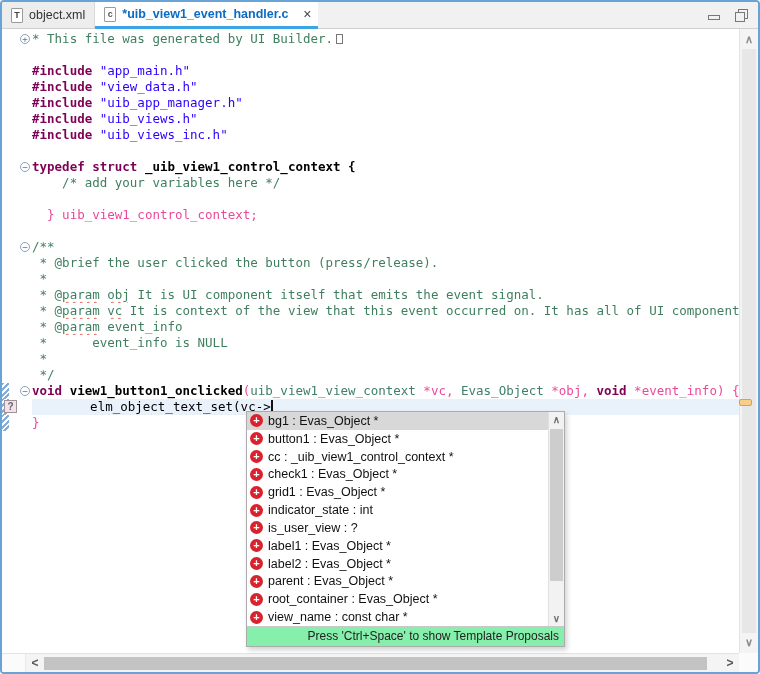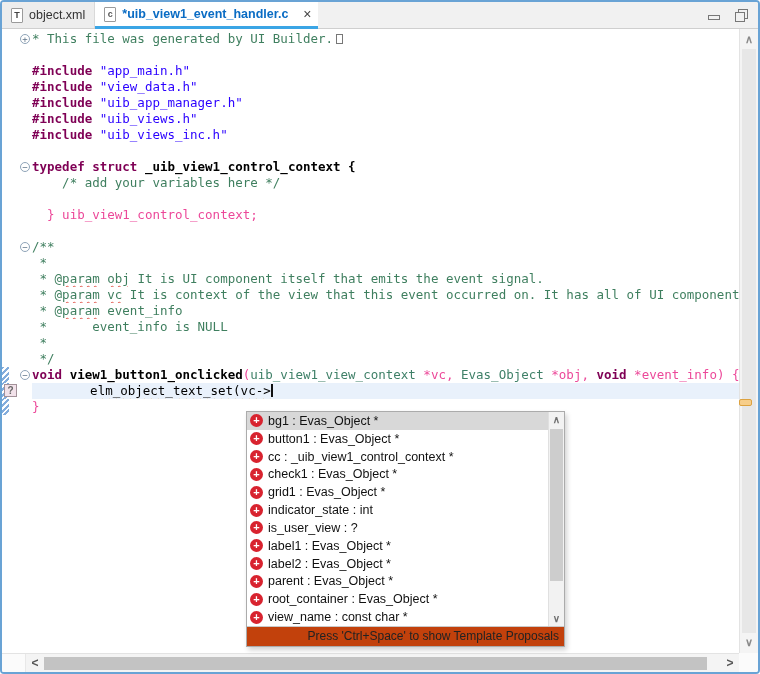--- a/index.html
+++ b/index.html
@@ -105,21 +105,21 @@
   .popup-item.selected { background:#D8D8D8; }
   .field-icon {
     width:13px; height:13px; border-radius:50%; background:#D8232F; color:#fff;
     font:700 11px/12px "Liberation Sans",sans-serif; text-align:center; flex:none;
   }
   .popup-scroll { position:absolute; right:0; top:0; bottom:0; width:16px; background:#F2F2F2; border-left:1px solid #E0E0E0; }
   .ps-up, .ps-down { position:absolute; left:0; right:0; text-align:center; color:#707070; font-size:10px; font-weight:700; }
   .ps-up { top:2px; } .ps-down { bottom:2px; }
   .ps-thumb { position:absolute; left:1px; right:1px; top:17px; height:152px; background:#CDCDCD; }
   .popup-status {
-    border-top:1px solid #C9C9C9; background:#c2410c; color:#222;
+    border-top:1px solid #C9C9C9; background:#86efac; color:#222;
     font-size:12px; text-align:right; padding:2px 5px 3px 5px;
   }
 </style>
 </head>
 <body>
 
 <div class="tabbar">
   <div class="tab inactive">
     <span class="file-icon">T</span>
     <span>object.xml</span>
@@ -144,20 +144,21 @@
       <div class="code-row"><span class="col-diff"></span><span class="col-annot"></span><span class="col-fold"></span><span class="col-code"><span class="sg-d">#include </span><span class="sg-s">"uib_app_manager.h"</span></span></div>
       <div class="code-row"><span class="col-diff"></span><span class="col-annot"></span><span class="col-fold"></span><span class="col-code"><span class="sg-d">#include </span><span class="sg-s">"uib_views.h"</span></span></div>
       <div class="code-row"><span class="col-diff"></span><span class="col-annot"></span><span class="col-fold"></span><span class="col-code"><span class="sg-d">#include </span><span class="sg-s">"uib_views_inc.h"</span></span></div>
       <div class="code-row"><span class="col-diff"></span><span class="col-annot"></span><span class="col-fold"></span><span class="col-code"></span></div>
       <div class="code-row"><span class="col-diff"></span><span class="col-annot"></span><span class="col-fold"><span class="fold-icon">−</span></span><span class="col-code"><span class="sg-k">typedef struct </span><span class="sg-pb">_uib_view1_control_context {</span></span></div>
       <div class="code-row"><span class="col-diff"></span><span class="col-annot"></span><span class="col-fold"></span><span class="col-code"><span class="sg-c">    /* add your variables here */</span></span></div>
       <div class="code-row"><span class="col-diff"></span><span class="col-annot"></span><span class="col-fold"></span><span class="col-code"></span></div>
       <div class="code-row"><span class="col-diff"></span><span class="col-annot"></span><span class="col-fold"></span><span class="col-code"><span class="sg-p">  } uib_view1_control_context;</span></span></div>
       <div class="code-row"><span class="col-diff"></span><span class="col-annot"></span><span class="col-fold"></span><span class="col-code"></span></div>
       <div class="code-row"><span class="col-diff"></span><span class="col-annot"></span><span class="col-fold"><span class="fold-icon">−</span></span><span class="col-code"><span class="sg-c">/**</span></span></div>
+      <div class="code-row"><span class="col-diff"></span><span class="col-annot"></span><span class="col-fold"></span><span class="col-code"><span class="sg-c"> * @brief the user clicked the button (press/release).</span></span></div>
       <div class="code-row"><span class="col-diff"></span><span class="col-annot"></span><span class="col-fold"></span><span class="col-code"><span class="sg-c"> *</span></span></div>
       <div class="code-row"><span class="col-diff"></span><span class="col-annot"></span><span class="col-fold"></span><span class="col-code"><span class="sg-c"> * @</span><span class="sg-cm">param</span><span class="sg-c"> </span><span class="sg-cm">obj</span><span class="sg-c"> It is UI component itself that emits the event signal.</span></span></div>
       <div class="code-row"><span class="col-diff"></span><span class="col-annot"></span><span class="col-fold"></span><span class="col-code"><span class="sg-c"> * @</span><span class="sg-cm">param</span><span class="sg-c"> </span><span class="sg-cm">vc</span><span class="sg-c"> It is context of the view that this event occurred on. It has all of UI component</span></span></div>
       <div class="code-row"><span class="col-diff"></span><span class="col-annot"></span><span class="col-fold"></span><span class="col-code"><span class="sg-c"> * @</span><span class="sg-cm">param</span><span class="sg-c"> event_info</span></span></div>
       <div class="code-row"><span class="col-diff"></span><span class="col-annot"></span><span class="col-fold"></span><span class="col-code"><span class="sg-c"> *      event_info is NULL</span></span></div>
       <div class="code-row"><span class="col-diff"></span><span class="col-annot"></span><span class="col-fold"></span><span class="col-code"><span class="sg-c"> *</span></span></div>
       <div class="code-row"><span class="col-diff"></span><span class="col-annot"></span><span class="col-fold"></span><span class="col-code"><span class="sg-c"> */</span></span></div>
       <div class="code-row"><span class="col-diff diff"></span><span class="col-annot"></span><span class="col-fold"><span class="fold-icon">−</span></span><span class="col-code"><span class="sg-k">void </span><span class="sg-f">view1_button1_onclicked</span><span class="sg-p">(</span><span class="sg-t">uib_view1_view_context</span><span class="sg-p"> *vc, </span><span class="sg-t">Evas_Object</span><span class="sg-p"> *obj, </span><span class="sg-k">void</span><span class="sg-p"> *event_info) {</span></span></div>
       <div class="code-row"><span class="col-diff diff"></span><span class="col-annot"><span class="annot-badge">?</span></span><span class="col-fold"></span><span class="col-code current"><span class="sg-p">    </span><span class="sg-pw">elm_object_text_set(vc-&gt;</span><span class="caret"></span></span></div>
       <div class="code-row"><span class="col-diff diff"></span><span class="col-annot"></span><span class="col-fold"></span><span class="col-code"><span class="sg-p">}</span></span></div>

